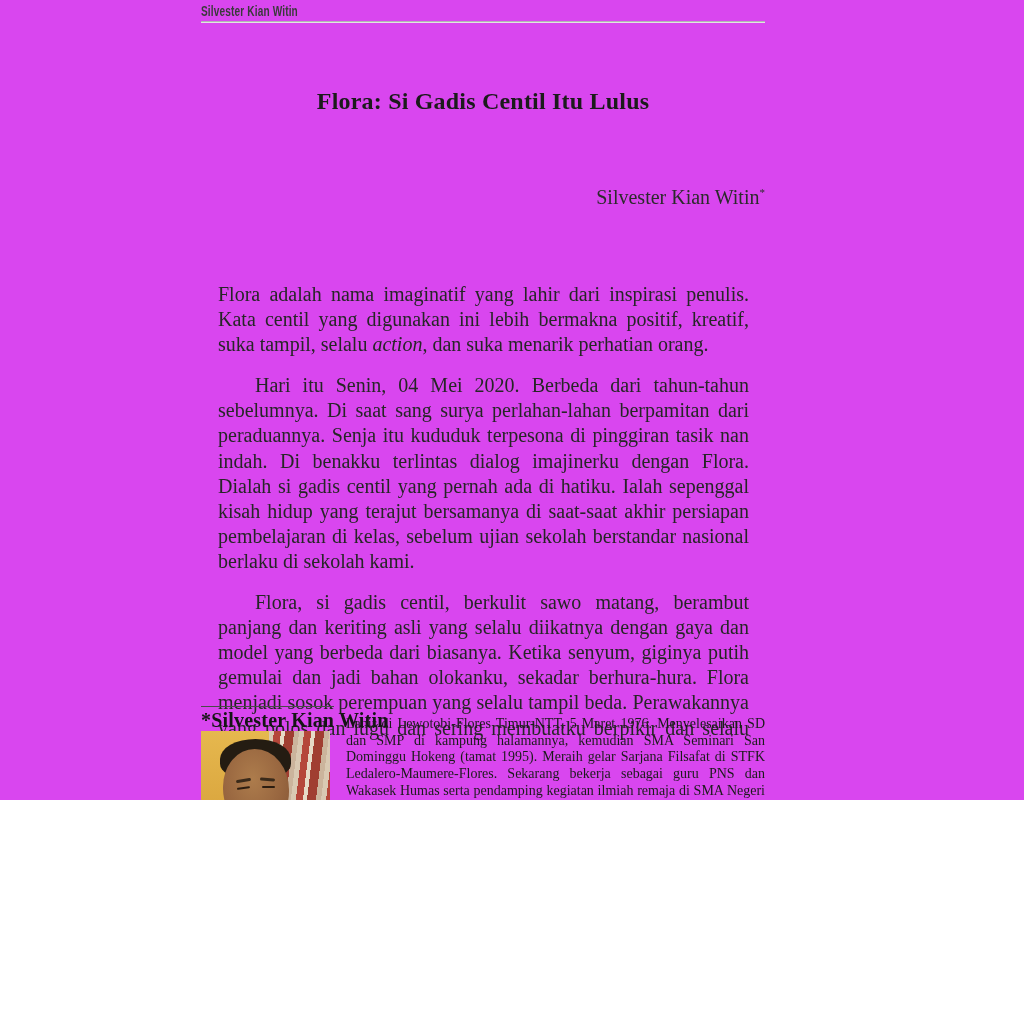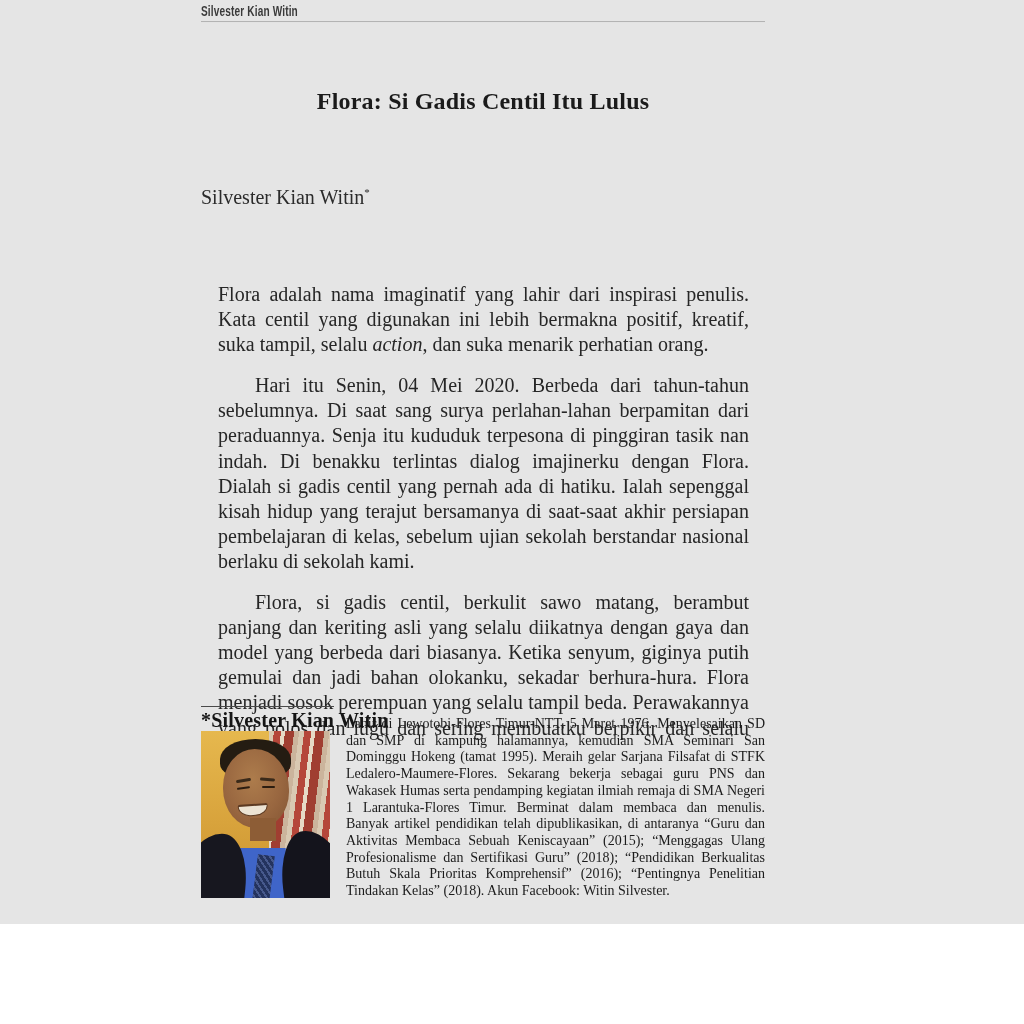--- a/index.html
+++ b/index.html
@@ -1,39 +1,39 @@
 <!DOCTYPE html>
 <html><head>
 <meta charset="utf-8">
 <style>
   * { margin:0; padding:0; box-sizing:border-box; }
   html,body { background:#ffffff; }
   body { width:1024px; height:1024px; font-family:"Liberation Serif", serif; color:#222; }
-  .page { position:relative; width:1024px; height:924px; background:#e5e5e5; overflow:hidden; }
+  .page { position:relative; width:1024px; height:800px; background:#d946ef; overflow:hidden; }
 
   
   .running-header {
     position:absolute; left:201px; top:3px; width:564px;
     font-family:"Liberation Sans", sans-serif; font-size:14px; font-weight:bold;
     color:#3a3a3a; transform:scaleX(0.72); transform-origin:left top; letter-spacing:.2px;
     white-space:nowrap;
   }
   .header-rule {
     position:absolute; left:201px; top:21px; width:564px; height:1px;
     background:#b3b3b3; box-shadow:0 1px 0 #e3e3e3;
   }
 
   
   .article-title {
     position:absolute; left:171px; top:79px; width:624px; text-align:center;
     font-size:24px; line-height:44px; font-weight:bold; color:#1b1b1b;
     letter-spacing:.2px;
   }
   .article-author {
-    position:absolute; left:201px; top:186px; width:564px; text-align:left;
+    position:absolute; left:201px; top:186px; width:564px; text-align:right;
     font-size:20px; color:#2b2b2b;
   }
   .article-author sup { font-size:11px; vertical-align:super; }
 
   
   .body-text {
     position:absolute; left:202px; top:266px; width:563px;
     font-size:20px; line-height:25.1px; text-align:justify; color:#262626;
   }
   .body-text p { margin:16px; }

